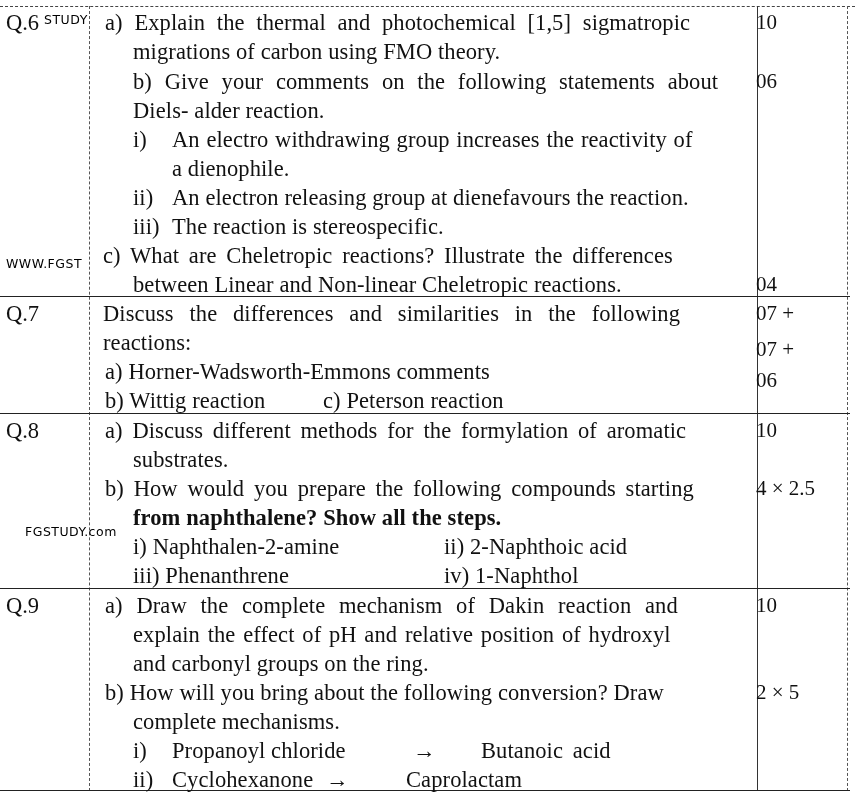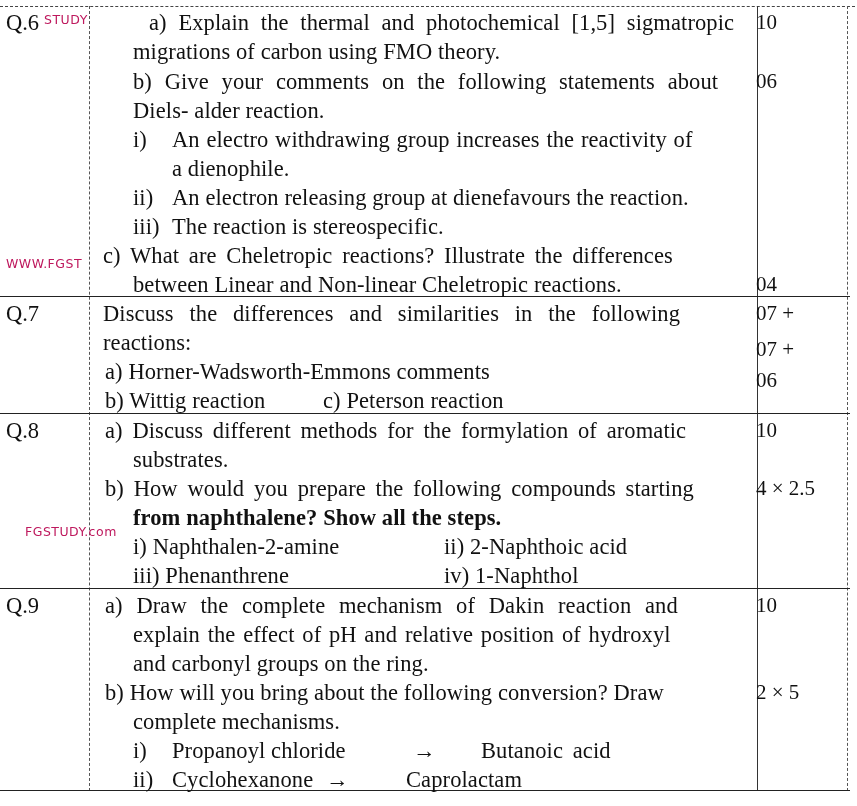--- a/index.html
+++ b/index.html
@@ -4,24 +4,24 @@
 <style>
   html, body { margin:0; padding:0; background:#ffffff; }
   body { width:857px; height:806px; position:relative; overflow:hidden;
          font-family:"Liberation Serif", "DejaVu Serif", serif; color:#111; }
   .page { position:absolute; left:0; top:0; width:857px; height:806px; }
   .hline { position:absolute; height:0; border-top:1.6px solid #222; }
   .hline.dash { border-top:1.4px dashed #444; }
   .vline { position:absolute; width:0; border-left:1.5px solid #333; }
   .vline.dash { border-left:1.3px dashed #555; }
   .txt { position:absolute; font-size:22.5px; line-height:29px; white-space:nowrap; letter-spacing:0.1px; }
-  .just { white-space:nowrap; display:flex; justify-content:space-between;margin-left:44px; }
+  .just { white-space:nowrap; display:flex; justify-content:space-between; }
   .qno { position:absolute; font-size:22.5px; line-height:29px; }
   .mark { position:absolute; font-size:21px; line-height:29px; width:94px; text-align:left; }
-  .wm { position:absolute; font-family:"DejaVu Sans", sans-serif; font-size:12.5px; color:#be185d; letter-spacing:0.5px; }
+  .wm { position:absolute; font-family:"DejaVu Sans", sans-serif; font-size:12.5px; color:#000000; letter-spacing:0.5px; }
 </style>
 </head>
 <body>
 
 <div class="page">
 
   <div class="hline dash" style="left:0;top:6px;width:860px;"></div>
   <div class="vline dash" style="left:89px;top:6px;height:785px;"></div>
   <div class="vline" style="left:757px;top:6px;height:785px;"></div>
   <div class="vline dash" style="left:847px;top:6px;height:785px;"></div>

